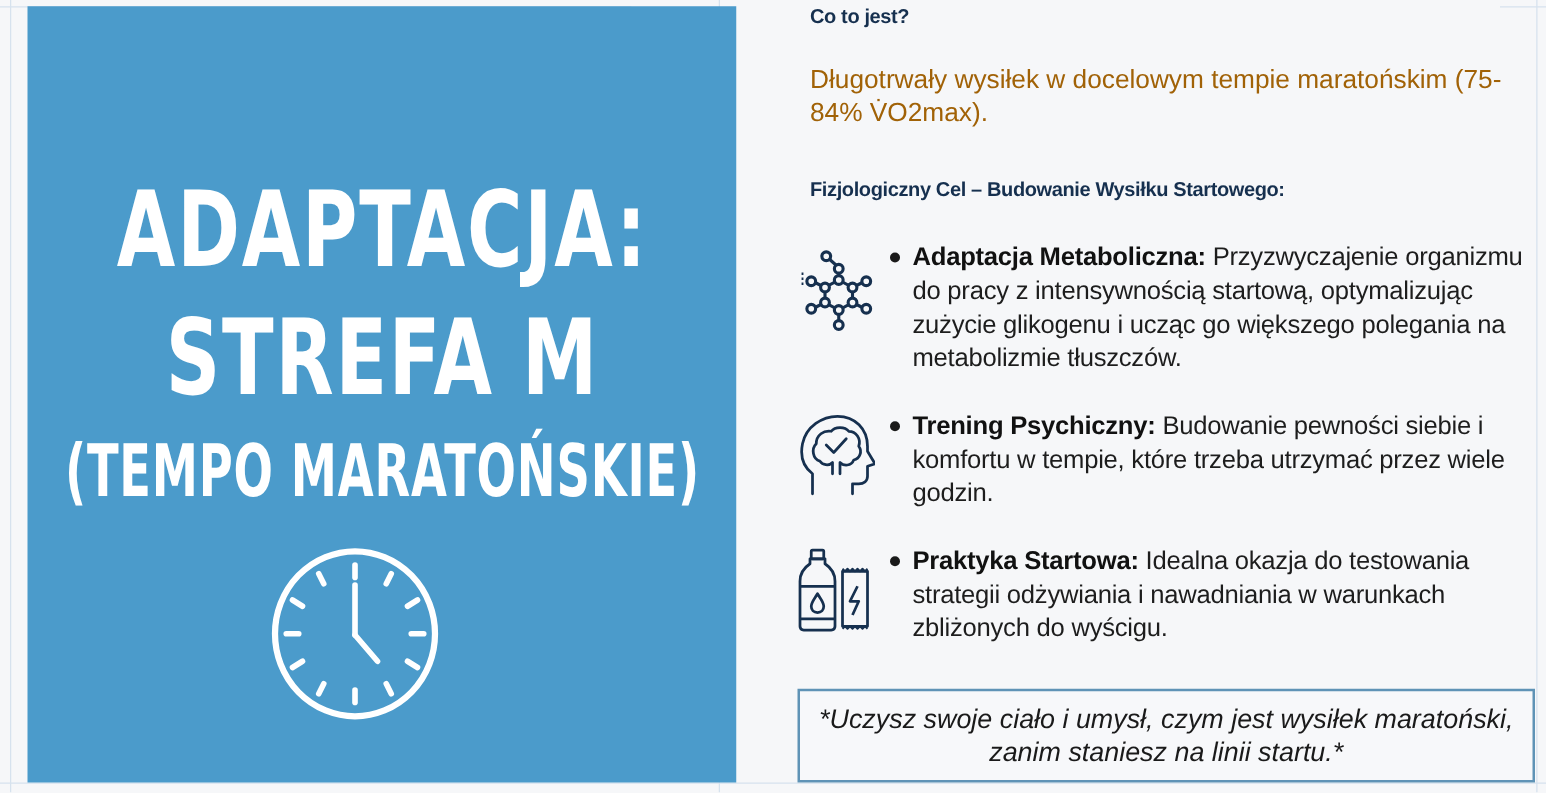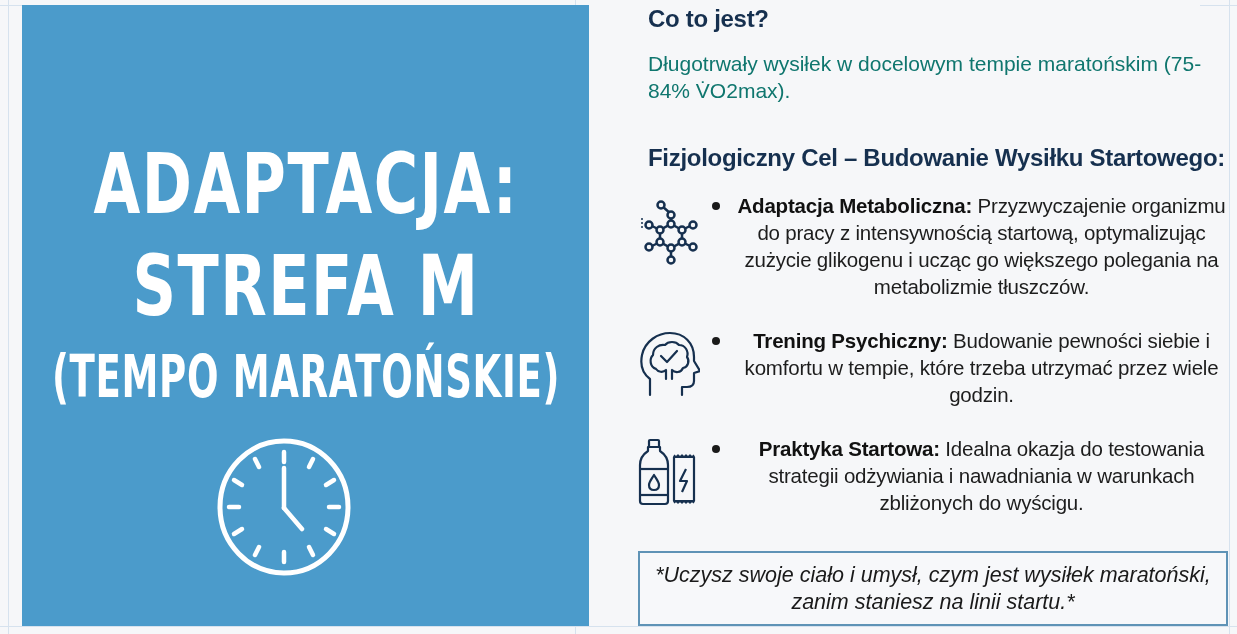--- a/index.html
+++ b/index.html
@@ -38,32 +38,32 @@
 
     .clock-wrap { position: absolute; left: 216px; top: 438px; width: 136px; height: 138px; }
 
     
     .right {
       position: absolute; left: 620px; top: 0; width: 617px; height: 634px;
       color: #1c1c1c;
     }
     .h-section {
       position: absolute; left: 28px;
-      color: #16304f; font-weight: bold; font-size: 24px;
+      color: #16304f; font-weight: bold; font-size: 16px;
       letter-spacing: -0.3px;
       text-align: right;
     }
     .h1 { top: 5px; }
     .h2 { top: 144px; }
     .desc {
       position: absolute; left: 28px; top: 50px; width: 580px;
-      font-size: 21px; line-height: 27px; color: #0f766e;
+      font-size: 21px; line-height: 27px; color: #a16207;
     }
     .item {
-      position: absolute; left: 18px; width: 595px; display: flex; text-align: center;
+      position: absolute; left: 18px; width: 595px; display: flex;
     }
     .item .icon { width: 62px; height: 70px; flex: none; }
     .item .bullet {
       flex: none; width: 8px; height: 8px; border-radius: 50%;
       background: #1a1a1a; margin-top: 10px; margin-left: 12px; margin-right: 10px;
     }
     .item .text {
       font-size: 20.5px; line-height: 27px; color: #1d1d1d; letter-spacing: -0.2px;
     }
     .item .text b { font-weight: bold; color: #111; }

